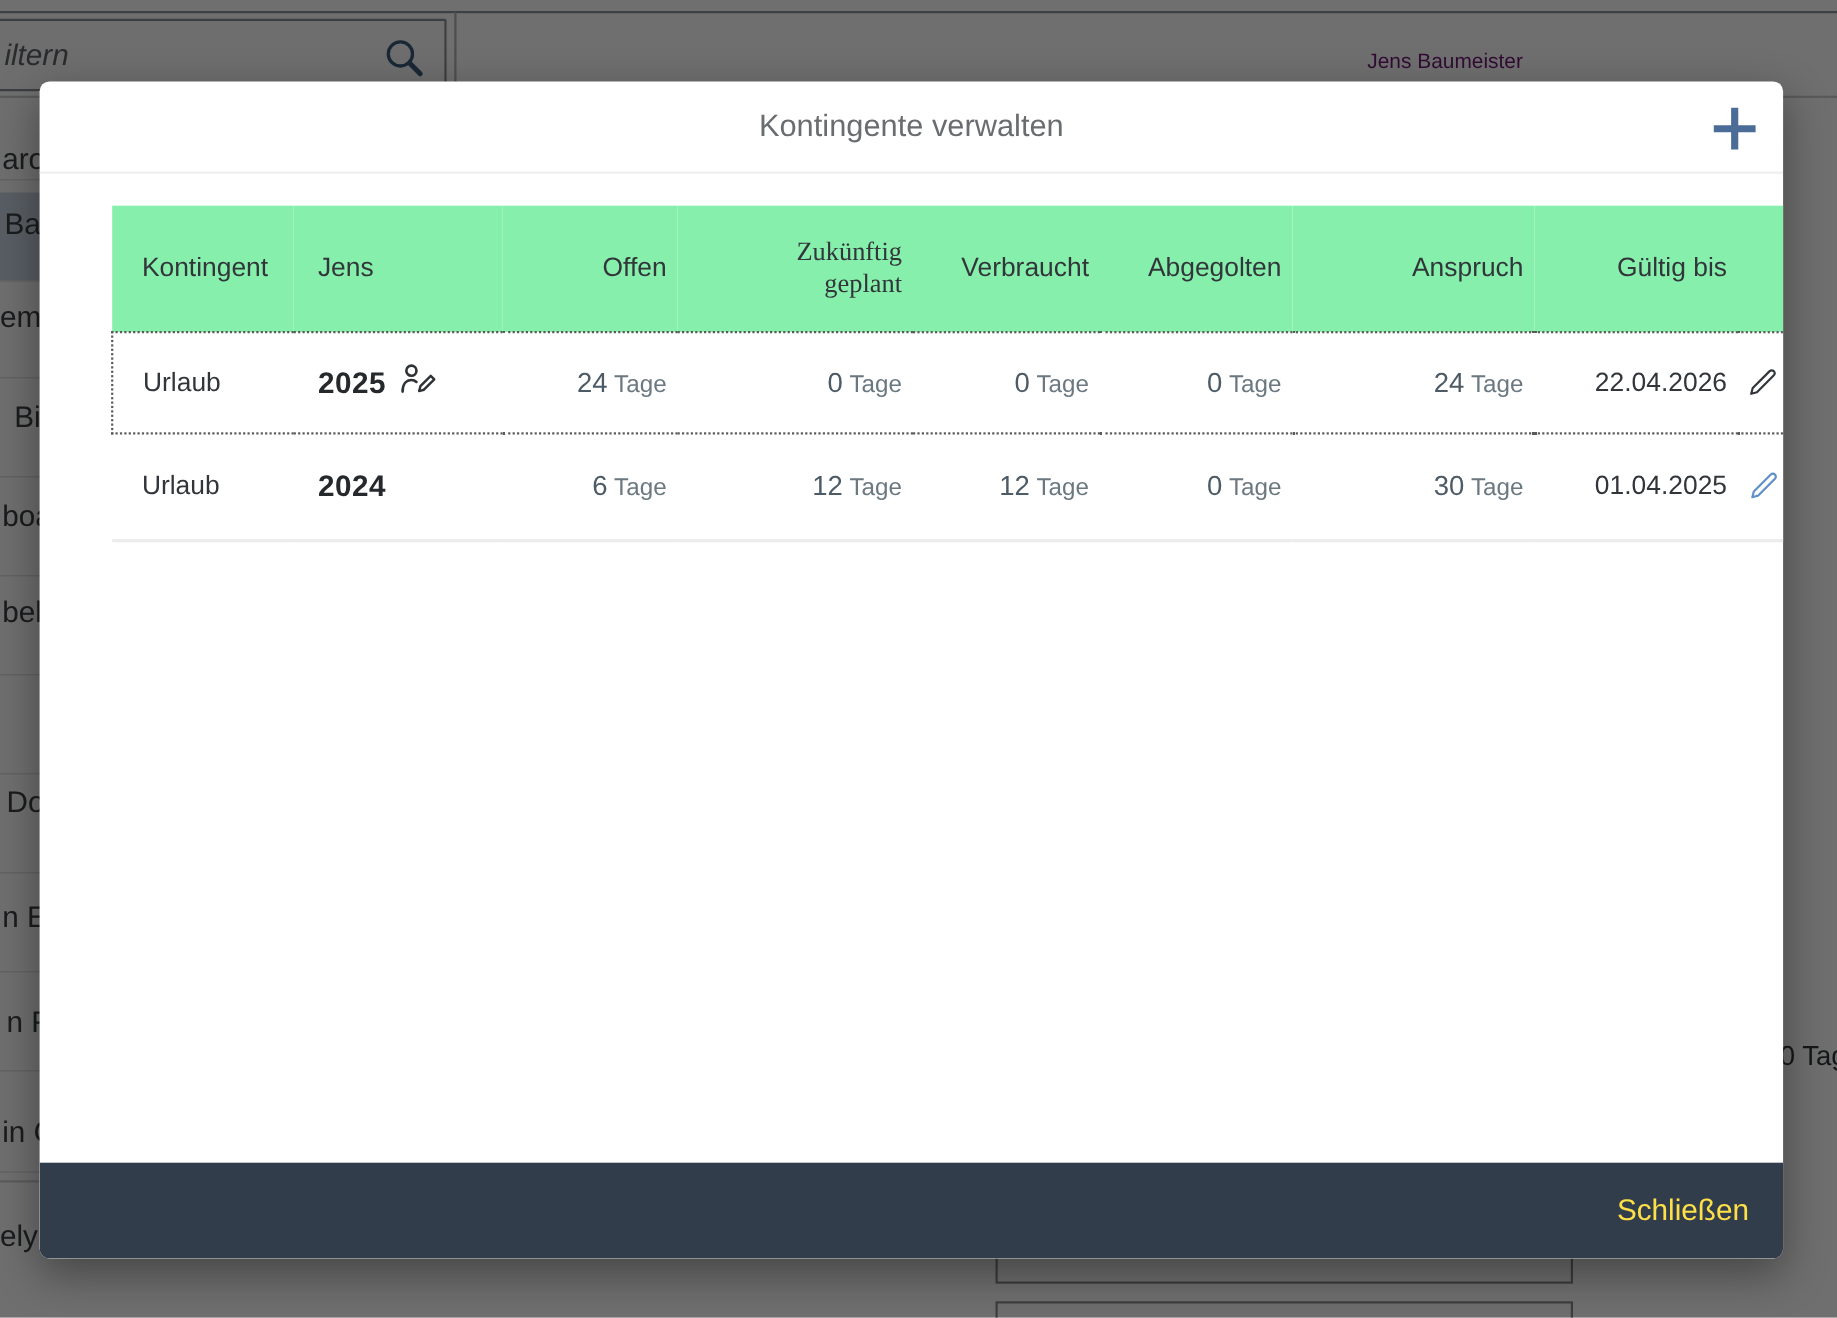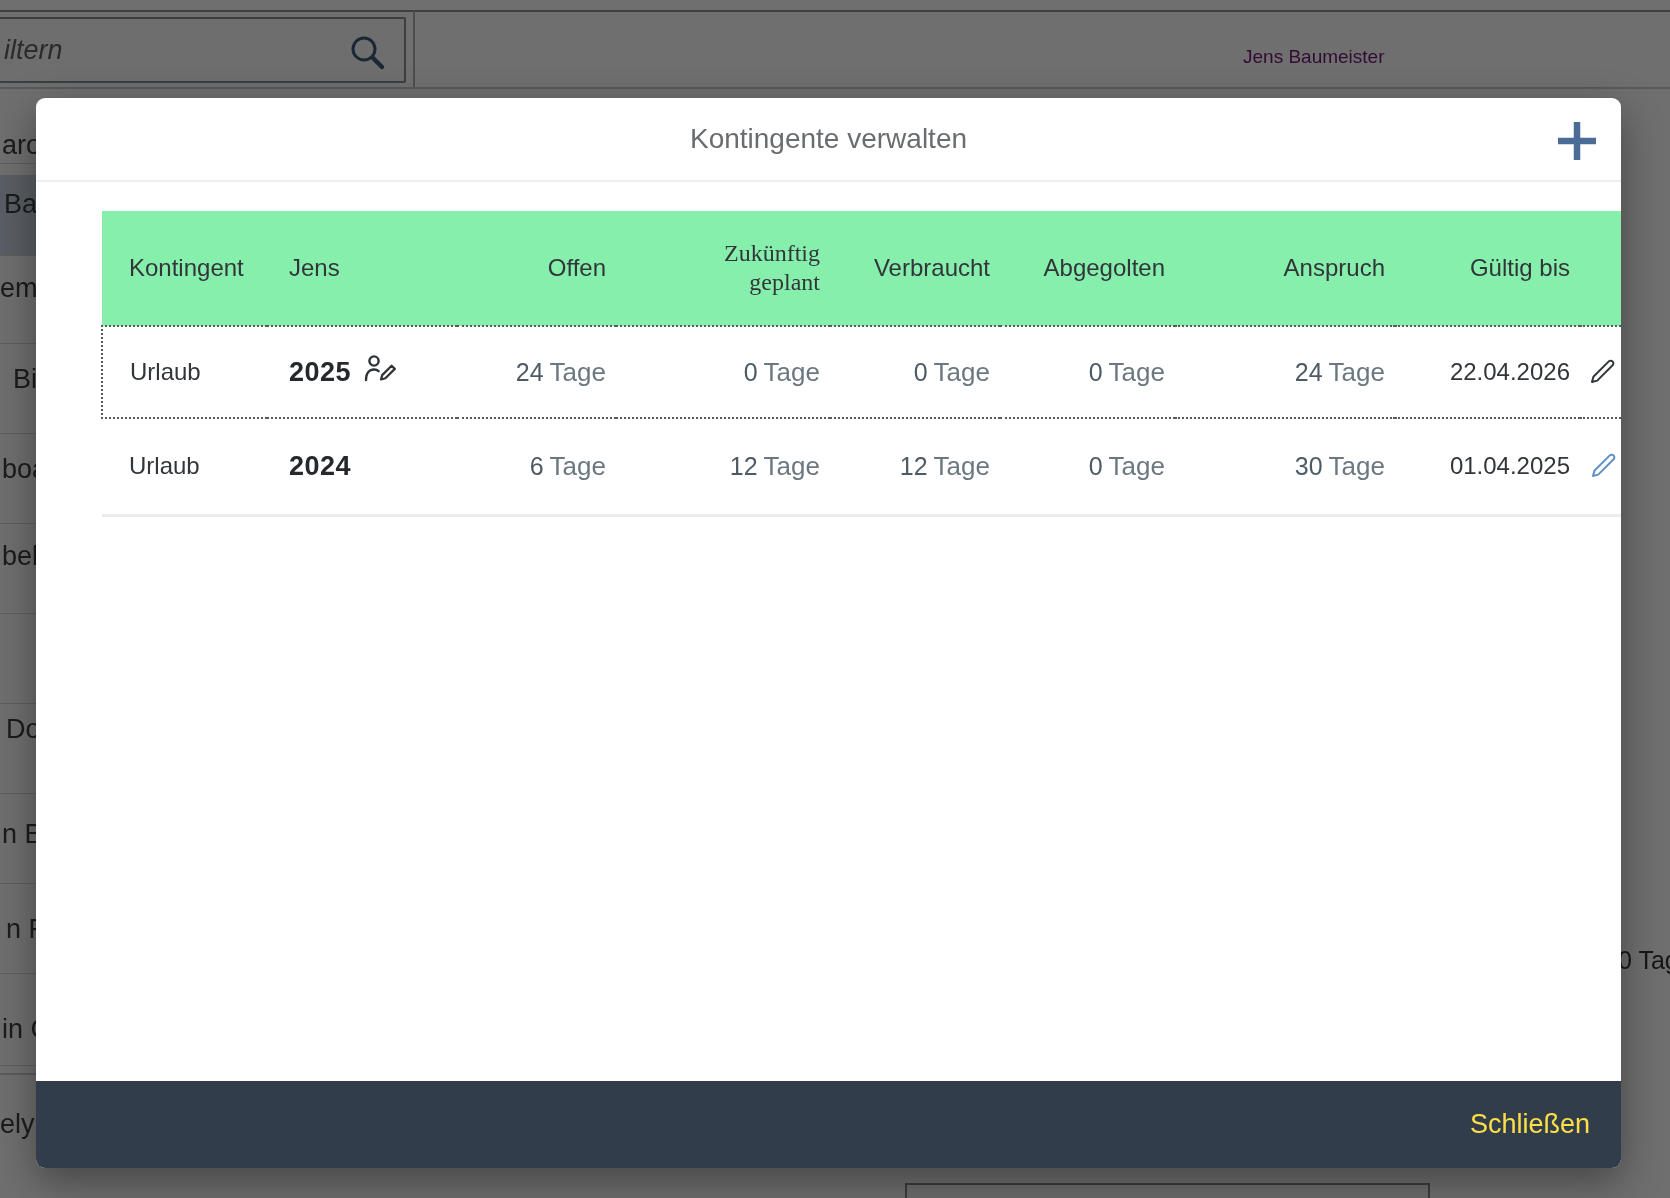--- a/index.html
+++ b/index.html
@@ -31,21 +31,21 @@
 
   .bg-box { position:absolute; left:905px; width:525px; border:2px solid #8d8d8d; background:#fdfdfd; }
   .bg-box-1 { top:1100px; height:67px; }
   .bg-box-2 { top:1183px; height:80px; }
   .bg-footer-sep { position:absolute; top:1073px; left:0; width:36px; height:2px; background:#d2d2d2; }
 
   
   .overlay { position:absolute; inset:0; background:rgba(0,0,0,0.565); z-index:2; }
 
   
-  .dialog { position:absolute; left:36px; top:98px; width:1585px; height:1070px;
+  .dialog { position:absolute; left:36px; top:74px; width:1585px; height:1070px;
     background:#ffffff; border-radius:9px; overflow:hidden; z-index:3;
     box-shadow:0 14px 40px rgba(0,0,0,0.38); }
 
   .dialog-header { position:relative; height:84px; border-bottom:2px solid #efefef;
     display:flex; align-items:center; justify-content:center; }
   .dialog-title { font-size:28px; color:#6a6d70; }
   .add-btn { position:absolute; top:20px; right:20px; width:48px; height:48px;
     background:none; border:none; cursor:pointer; display:flex; align-items:center; justify-content:center; }
 
   
@@ -63,21 +63,21 @@
   tr.row-1 { height:92px; }
   tr.row-2 { height:97px; }
   .quota-table td { font-size:24px; color:#32363a; vertical-align:middle; }
 
   tr.selected td { border-top:2px dotted #5a5a5a; border-bottom:2px dotted #5a5a5a; }
   tr.selected td:first-child { border-left:2px dotted #5a5a5a; }
   tr.selected td:last-child  { border-right:2px dotted #5a5a5a; }
   tr.row-2 td { border-bottom:3px solid #ececec; }
 
   .val  { font-weight:400; font-size:25px; color:#4d5b66; }
-  .unit { font-size:26px; color:#6b7880; margin-left:6px;margin-top:48px; }
+  .unit { font-size:22px; color:#6b7880; margin-left:6px;margin-top:48px; }
   .year { font-weight:700; font-size:27px; color:#26292c; letter-spacing:0.5px; }
   .date { font-size:27px; color:#26292c; }
   .year-edit-icon { display:inline-block; vertical-align:-4px; margin-left:12px; }
   .pencil-btn { background:none; border:none; cursor:pointer; padding:4px; }
   td.c9 { text-align:center; }
 
   
   .dialog-footer { position:absolute; left:0; right:0; bottom:0; height:87px;
     background:#323d4b; display:flex; align-items:center; justify-content:flex-end;
     padding-right:31px; }

